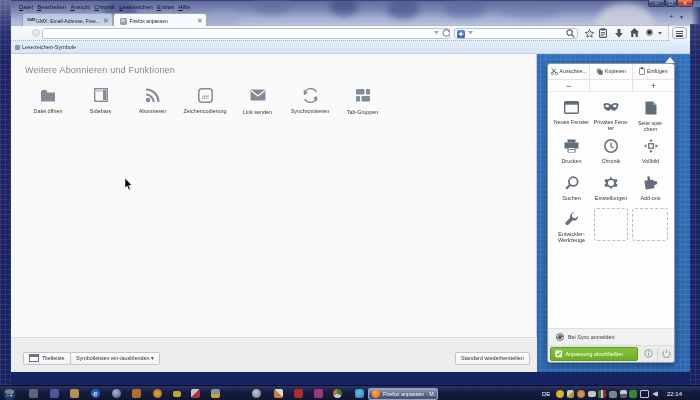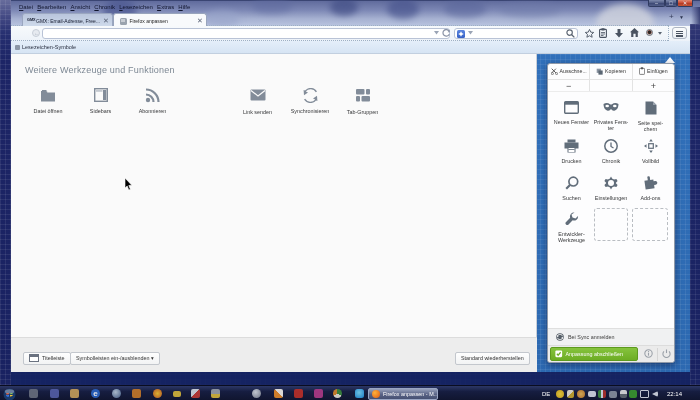--- a/index.html
+++ b/index.html
@@ -190,21 +190,21 @@
 
 <div class="abs" id="bmbar">
   <span class="abs" style="left:15px;top:3.5px;width:5px;height:5px;background:#8b96a6;border-radius:1px;"></span>
   <span class="abs" style="left:22px;top:3px;">Lesezeichen-Symbole</span>
 </div>
 
 <div class="abs" id="main">
   <div class="navy" style="left:0px;top:318.5px;width:700px;height:13px;"></div>
 
   <div class="abs" id="sheet">
-    <div class="abs" id="sheethead">Weitere Werkzeuge und Funktionen</div>
+    <div class="abs" id="sheethead">Weitere Abonnieren und Funktionen</div>
     <div class="citem" style="left:2px;top:34px;">
       <svg width="16" height="15" viewBox="0 0 16 15">
           <path d="M1 3 L1 13.5 L15 13.5 L15 4.5 L7.5 4.5 L6 3 Z" fill="#828c99"></path>
           <path d="M2 2 L6 2 L7.5 3.5 L2 3.5 Z" fill="#828c99"></path>
         </svg>
       <div class="lbl">Datei öffnen</div>
     </div>
     <div class="citem" style="left:54.5px;top:34px;">
       <svg width="14" height="14" viewBox="0 0 14 14">
           <rect x="0.7" y="0.7" width="12.6" height="12.6" fill="none" stroke="#828c99" stroke-width="1.4"></rect>
@@ -213,20 +213,27 @@
         </svg>
       <div class="lbl">Sidebars</div>
     </div>
     <div class="citem" style="left:106.5px;top:34px;">
       <svg width="15" height="15" viewBox="0 0 15 15">
           <circle cx="3" cy="12" r="2.2" fill="#828c99"></circle>
           <path d="M1 6.5 A7.5 7.5 0 0 1 8.5 14" fill="none" stroke="#828c99" stroke-width="2.2"></path>
           <path d="M1 1.5 A12.5 12.5 0 0 1 13.5 14" fill="none" stroke="#828c99" stroke-width="2.2"></path>
         </svg>
       <div class="lbl">Abonnieren</div>
+    </div>
+    <div class="citem" style="left:159px;top:34px;">
+      <svg width="15" height="15" viewBox="0 0 15 15">
+          <rect x="0.8" y="0.8" width="13.4" height="13.4" rx="3" fill="none" stroke="#828c99" stroke-width="1.5"></rect>
+          <text x="7.5" y="10.5" text-anchor="middle" font-size="8" font-family="Liberation Serif" fill="#828c99">ae</text>
+        </svg>
+      <div class="lbl">Zeichencodierung</div>
     </div>
     <div class="citem" style="left:211.5px;top:35px;">
       <svg width="16" height="12" viewBox="0 0 16 12">
           <rect x="0.5" y="0.5" width="15" height="11" rx="1" fill="#828c99"></rect>
           <path d="M1 1.5 L8 7 L15 1.5" fill="none" stroke="#fafafa" stroke-width="1.2"></path>
         </svg>
       <div class="lbl">Link senden</div>
     </div>
     <div class="citem" style="left:264px;top:34px;">
       <svg width="15" height="15" viewBox="0 0 15 15">

